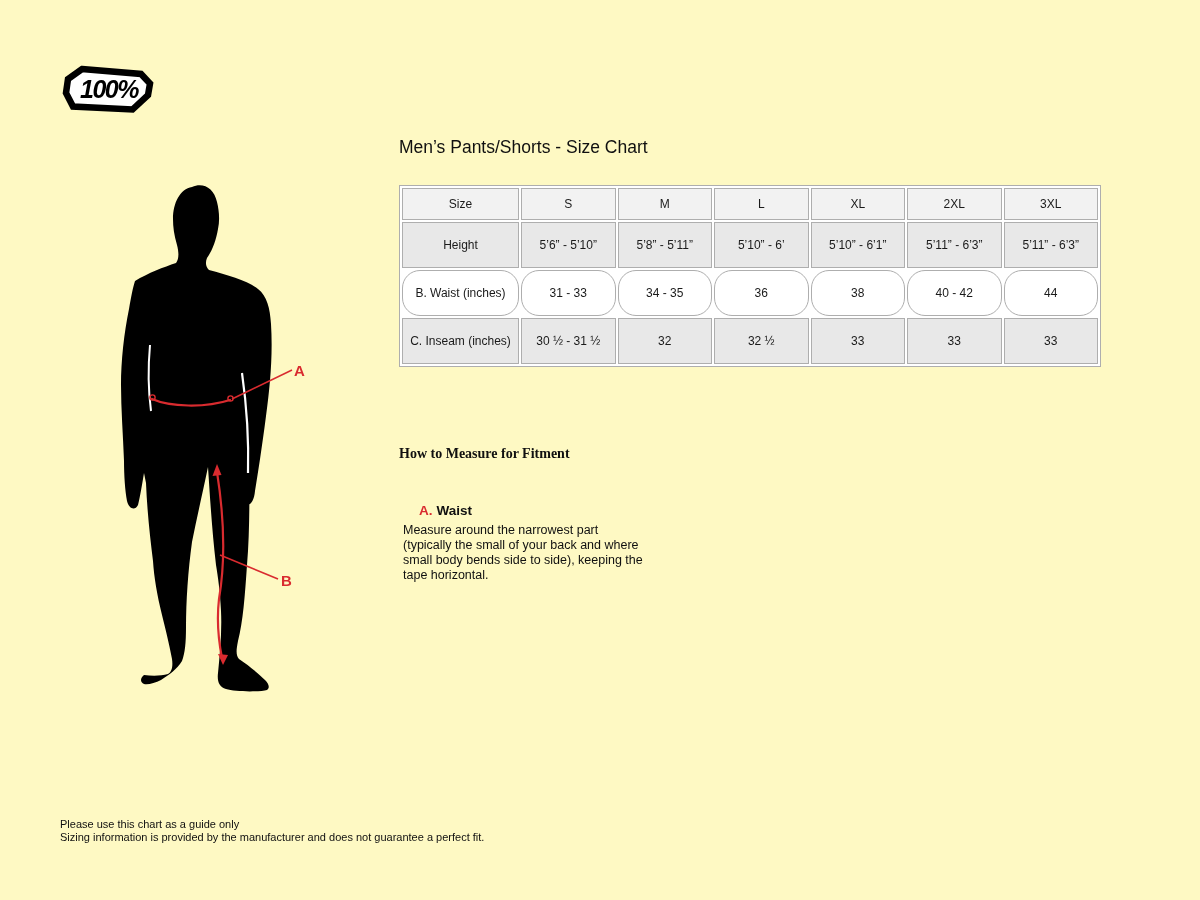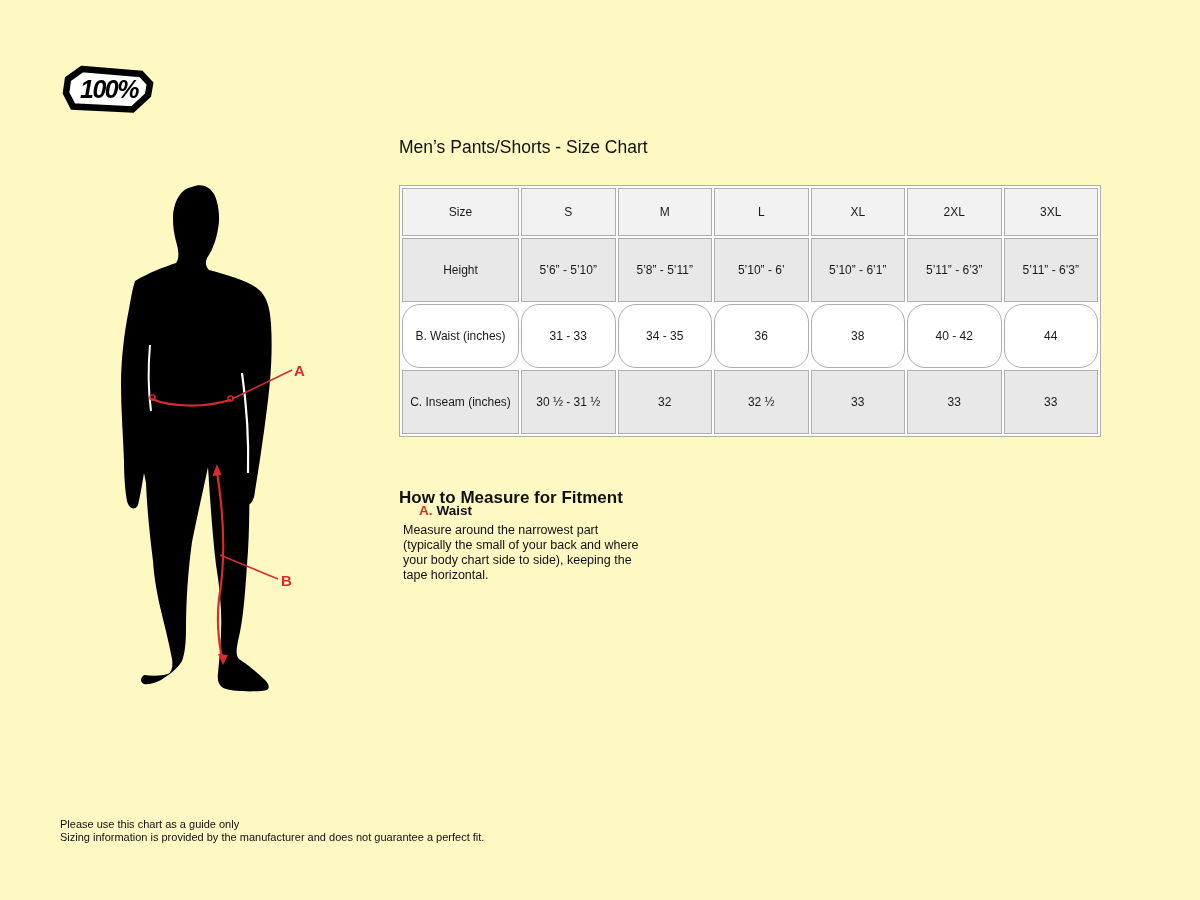--- a/index.html
+++ b/index.html
@@ -19,45 +19,45 @@
     font-family: "Liberation Sans", sans-serif;
     font-weight: bold; font-style: italic;
   }
 
   
   .chart-title {
     position: absolute; left: 399px; top: 137px;
     font-size: 17.5px; font-weight: normal; color: #101010;
   }
   .howto-title {
-    position: absolute; left: 399px; top: 488px;
-    font-size: 17px; font-weight: bold; color: #101010;
+    position: absolute; left: 399px; top: 446px;
+    font-size: 14px; font-weight: bold; color: #101010; font-family: Liberation Serif, serif;
   }
 
   
   .size-table-wrap { position: absolute; left: 399px; top: 185px; width: 702px; }
   table.size-table {
     width: 702px;
     border-collapse: separate;
     border-spacing: 2px;
     border: 1.5px solid #aeaeae;
     background: #ffffff;
     table-layout: fixed;
   }
   table.size-table td {
     border: 1.5px solid #aeaeae;
-    height: 64px;
+    height: 46px;
     text-align: center;
     vertical-align: middle;
     font-size: 12px;
     color: #1a1a1a;
     padding: 2px 4px;
   }
   table.size-table col.label-col { width: 117px; }
-  tr.row-header td { background: #f2f2f2; height: 48px; margin-left: 16px; }
+  tr.row-header td { background: #f2f2f2; height: 32px; margin-left: 16px; }
   tr.row-gray td { background: #e8e8e8; }
   tr.row-white td { background: #ffffff; border-radius: 18px; }
 
   
   .measure-item { position: absolute; top: 503px; }
   .measure-item.item-a { left: 403px; width: 240px; }
   .measure-item.item-b { left: 647px; width: 230px; }
   .measure-head { font-size: 13.5px; font-weight: bold; color: #101010; margin-left: 16px; }
   .measure-head .letter { color: #d92b2f; margin-right: 4px; }
   .measure-desc {
@@ -144,21 +144,21 @@
   </div>
 
   <div class="howto-title">How to Measure for Fitment</div>
 
   <div class="measure-item item-a">
     <div class="measure-head">
       <span class="letter">A.</span><span>Waist</span>
     </div>
     <div class="measure-desc">Measure around the narrowest part
 (typically the small of your back and where
-your body chart side to side), keeping the
+small body bends side to side), keeping the
 tape horizontal.</div>
   </div>
 
 
   <svg class="figure-svg" viewBox="0 0 260 545" aria-hidden="true">
 
     <path fill="#000000" d="
       M 92 12
       C 103 7 114 13 117 27
       C 119 35 120 45 118 54

